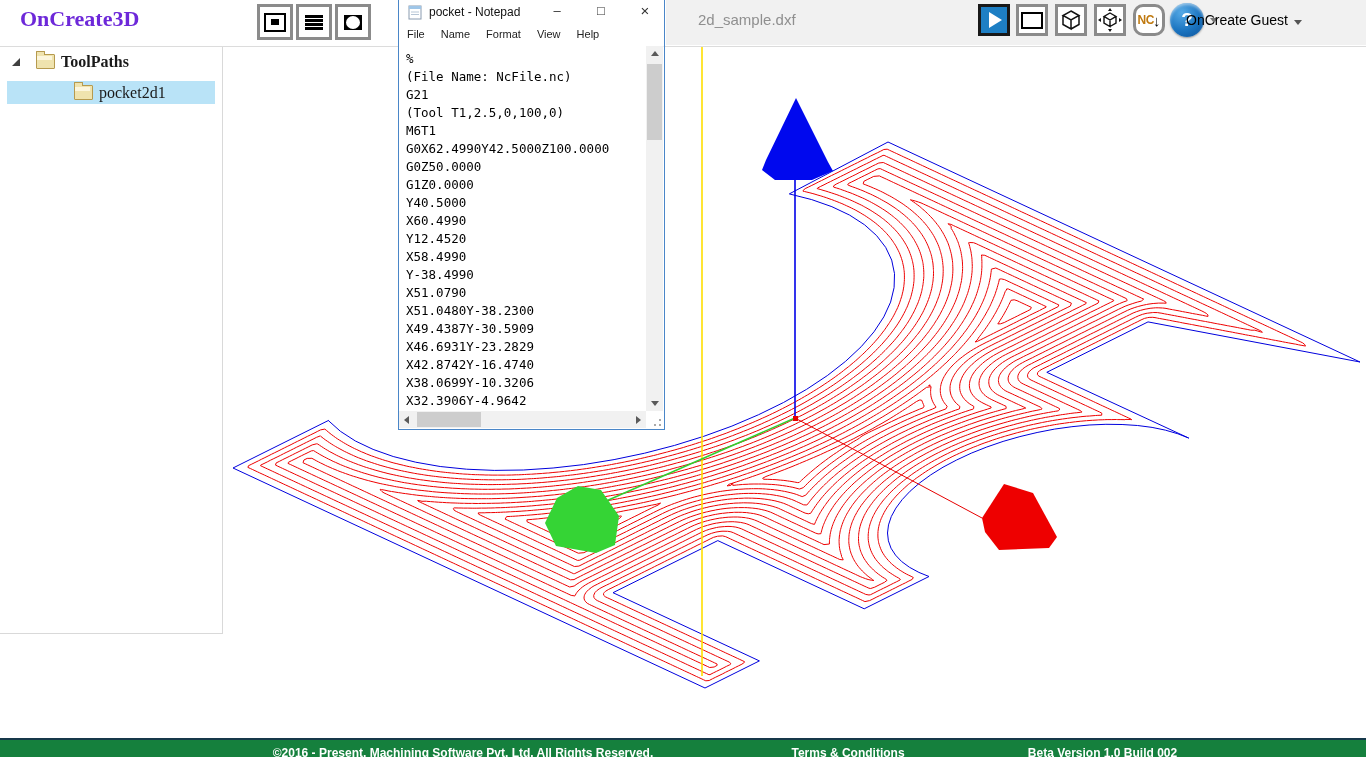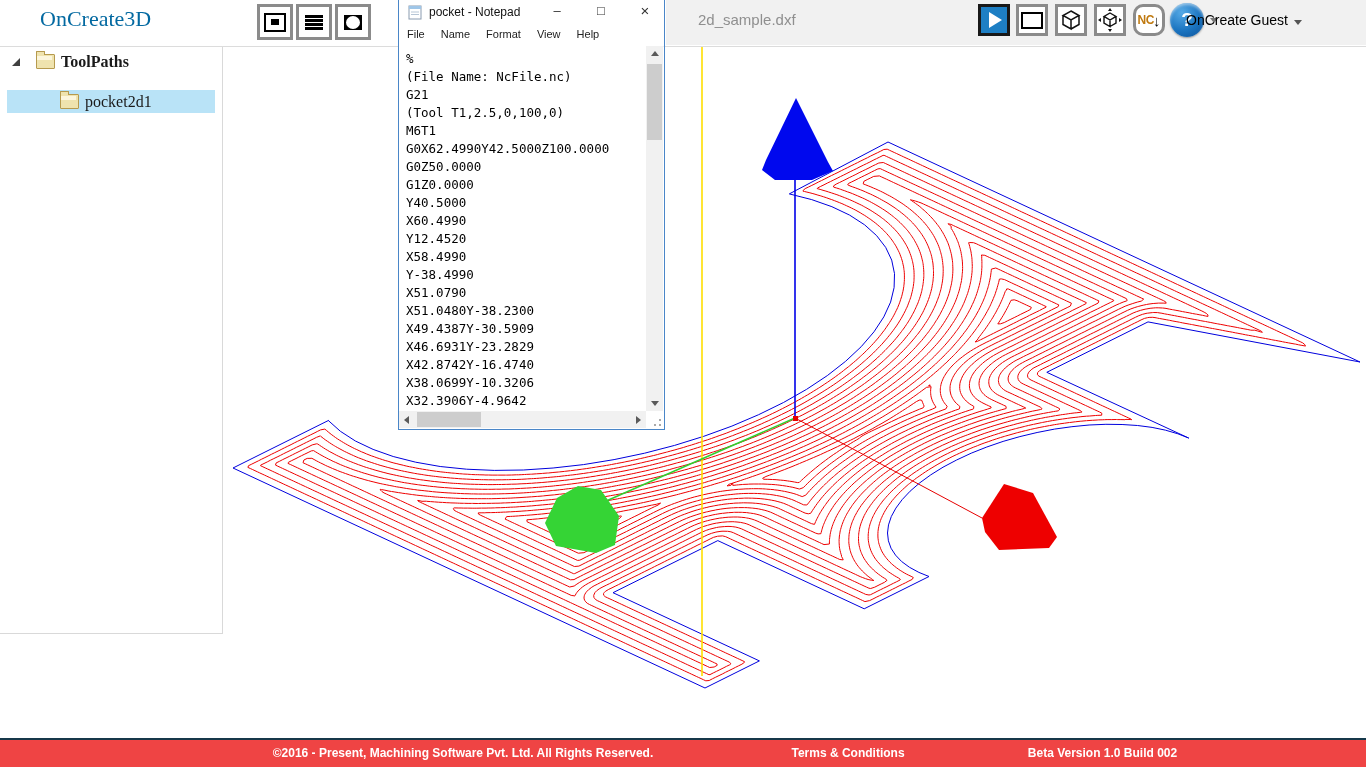--- a/index.html
+++ b/index.html
@@ -4,22 +4,22 @@
 <style>
   html,body{margin:0;padding:0;background:#fff;width:1366px;height:767px;overflow:hidden;
     font-family:"Liberation Sans",sans-serif;}
   #stage{position:relative;width:1366px;height:767px;background:#fff;}
   
   #viewport{position:absolute;left:0;top:0;width:1366px;height:767px;z-index:1;}
   
   #header{position:absolute;left:0;top:0;width:1366px;height:46px;background:#fff;z-index:4;
     border-bottom:1px solid #dcdcdc;}
   #header-right-bg{position:absolute;left:666px;top:0;width:700px;height:45px;background:#f1f1f1;}
-  #logo{position:absolute;left:20px;top:6px;font-family:"Liberation Serif",serif;font-weight:normal;
-    font-size:22px;color:#0369a1;margin-left:20px;}
+  #logo{position:absolute;left:20px;top:6px;font-family:"Liberation Serif",serif;font-weight:bold;
+    font-size:22px;color:#6d28d9;}
   .tbtn{position:absolute;top:4px;width:30px;height:30px;background:#fff;border:3px solid #8b8b8b;
     display:flex;align-items:center;justify-content:center;cursor:pointer;}
   .g-sqsq{width:18px;height:15px;border:2px solid #000;display:flex;align-items:center;justify-content:center;}
   .g-sqsq i{display:block;width:8px;height:6px;background:#000;}
   .g-bars{width:18px;height:15px;display:flex;flex-direction:column;justify-content:space-between;}
   .g-bars i{display:block;height:3px;background:#000;}
   .g-circ{width:18px;height:15px;background:#000;position:relative;}
   .g-circ i{position:absolute;left:2px;top:1px;width:14px;height:13px;border-radius:50%;background:#fff;}
   #doc-tab{position:absolute;left:698px;top:11px;font-size:15px;color:#8f8f8f;}
   .rbtn{position:absolute;top:4px;width:32px;height:32px;background:#fff;border:3px solid #8b8b8b;
@@ -38,21 +38,21 @@
   .caret{display:inline-block;width:0;height:0;border-left:4px solid transparent;
     border-right:4px solid transparent;border-top:5px solid #777;}
   #help-caret{position:absolute;left:1210px;top:18px;}
   #user-menu{position:absolute;left:1186px;top:12px;font-size:14px;color:#000000;cursor:pointer;}
   #user-menu .caret{border-top-color:#555;margin-left:6px;}
   
   #tree{position:absolute;left:0;top:46px;width:222px;height:587px;background:#fff;z-index:3;
     border-right:1px solid #d9d9d9;border-bottom:1px solid #d9d9d9;
     font-family:"Liberation Serif",serif;font-size:16px;color:#1a1a1a;}
   .tree-row{position:relative;height:23px;display:flex;align-items:center;cursor:pointer;}
-  #tree-row-child{background:#b9e3f7;margin:17px 7px;padding-left:0;}
+  #tree-row-child{background:#b9e3f7;margin:8px 7px;padding-left:14px;}
   .expander{position:absolute;left:12px;top:8px;width:8px;height:8px;background:#404040;
     clip-path:polygon(100% 0,100% 100%,0 100%);}
   .folder{display:inline-block;width:17px;height:13px;position:relative;background:#efe3ae;
     border:1px solid #b headline69a4e;border:1px solid #b69a4e;border-radius:1px;margin-right:6px;}
   .folder:before{content:"";position:absolute;left:-1px;top:-4px;width:7px;height:3px;background:#efe3ae;
     border:1px solid #b69a4e;border-bottom:none;border-radius:1px 1px 0 0;}
   .folder:after{content:"";position:absolute;left:0;top:1px;width:15px;height:4px;background:#fcf6dd;}
   #tree-row-root .folder{margin-left:36px;}
   #tree-row-child .folder{margin-left:53px;}
   
@@ -75,21 +75,21 @@
   #np-corner{left:247px;top:411px;width:17px;height:17px;background:#f1f1f1;}
   .sb-arr{position:absolute;width:0;height:0;}
   .arr-up{left:5px;top:5px;border-left:4px solid transparent;border-right:4px solid transparent;border-bottom:5px solid #5a5a5a;}
   .arr-dn{left:5px;bottom:5px;border-left:4px solid transparent;border-right:4px solid transparent;border-top:5px solid #5a5a5a;}
   .arr-lf{left:5px;top:5px;border-top:4px solid transparent;border-bottom:4px solid transparent;border-right:5px solid #5a5a5a;}
   .arr-rt{right:5px;top:5px;border-top:4px solid transparent;border-bottom:4px solid transparent;border-left:5px solid #5a5a5a;}
   #np-vthumb{position:absolute;left:1px;top:18px;width:15px;height:76px;background:#cdcdcd;}
   #np-hthumb{position:absolute;left:18px;top:1px;width:64px;height:15px;background:#cdcdcd;}
   .grip{position:absolute;width:2px;height:2px;background:#a9a9a9;}
   
-  #footer{position:absolute;left:0;top:738px;width:1366px;height:30px;background:#ef4444;z-index:5;
+  #footer{position:absolute;left:0;top:738px;width:1366px;height:19px;background:#15803d;z-index:5;
     border-top:2px solid #16384a;box-sizing:border-box;}
   .foot-text{position:absolute;top:6px;color:#fff;font-weight:bold;font-size:12px;text-align:center;}
   #foot-copy{left:213px;width:500px;}
   #foot-terms{left:748px;width:200px;cursor:pointer;}
   #foot-ver{left:1000px;width:205px;}
 </style>
 </head>
 <body>
 
 <div id="stage">

